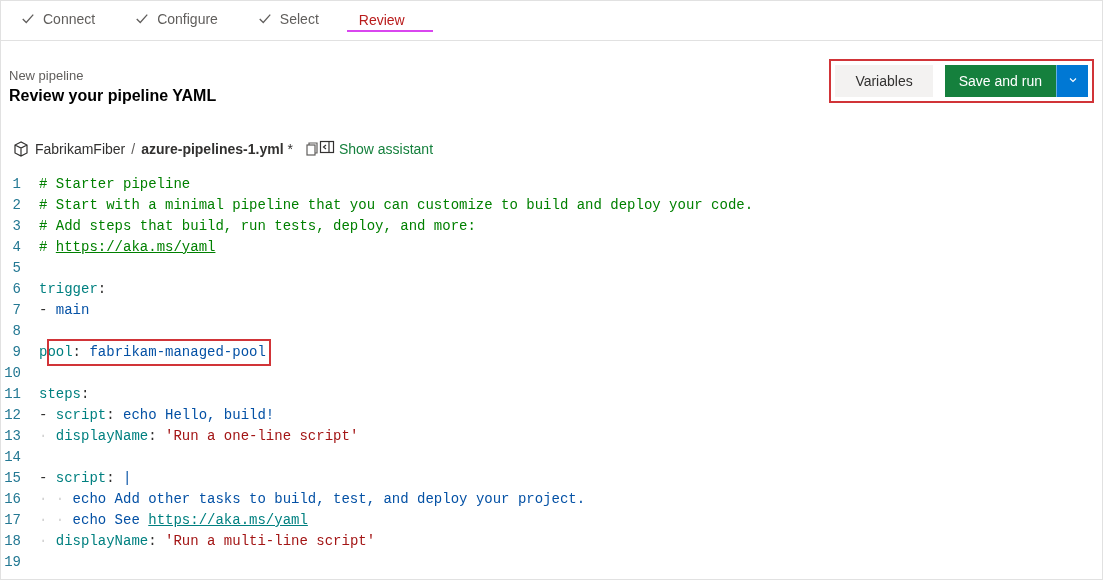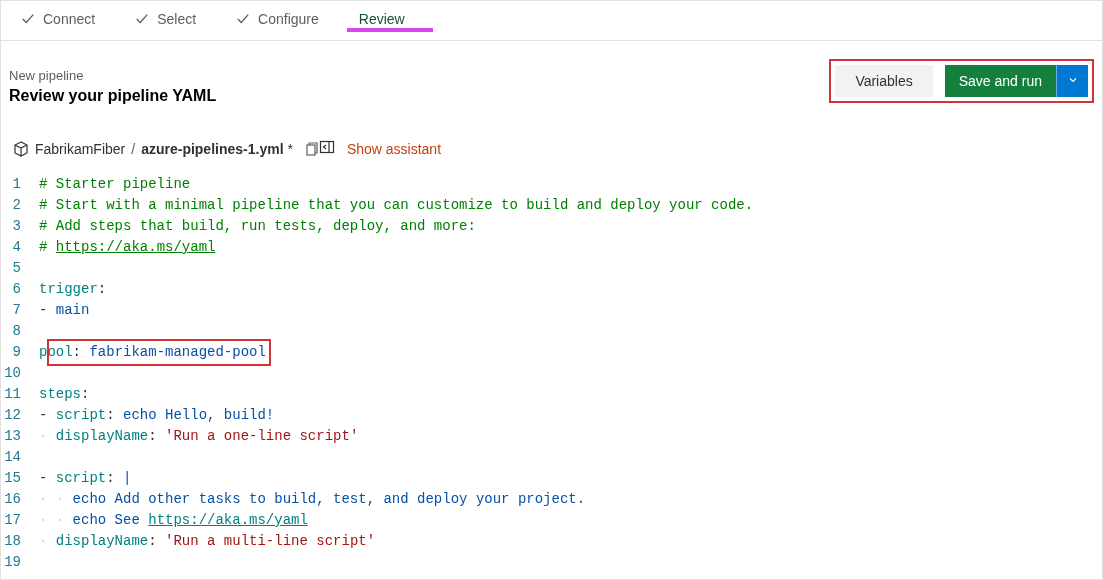--- a/index.html
+++ b/index.html
@@ -26,22 +26,22 @@
     align-items: center;
     padding: 0 28px 0 12px;
     color: #605e5c;
     font-size: 14px;
     gap: 8px;
     position: relative;
     border-bottom: 3px solid transparent;
   }
   .tab.completed { color: #605e5c; }
   .tab.active {
-    color: #14532d;
-    border-bottom: 4px solid #d946ef;
+    color: #b91c1c;
+    border-bottom: 2px solid #d946ef;
   }
   .check { width: 14px; height: 14px; }
   .check svg { display: block; }
 
   
   .title-area {
     display: flex;
     justify-content: space-between;
     align-items: flex-end;
     padding: 18px 8px 6px 8px;
@@ -106,23 +106,23 @@
   }
   .repo-icon svg { display:block; }
   .repo-name { font-weight: 400; }
   .slash { color: #605e5c; }
   .file-name { font-weight: 600; }
   .modified { font-weight: 400; }
   .copy-icon { width:16px; height:16px; cursor:pointer; margin-left:4px; }
   .show-assistant {
     display: flex;
     align-items: center;
-    gap: 12px;
+    gap: 4px;
     cursor: pointer;
-    color: #c2410c;
+    color: #15803d;
   }
 
   
   .editor {
     padding: 8px 12px 0 0;
     font-family: Consolas, "Courier New", monospace;
     font-size: 14px;
     line-height: 21px;
   }
   .line {
@@ -175,29 +175,29 @@
         </svg>
     </span>
     <span>Connect</span>
   </div>
   <div class="tab completed">
     <span class="check">
       <svg width="14" height="14" viewBox="0 0 16 16">
           <path fill="none" stroke="#605e5c" stroke-width="1.5" d="M2 8 L6 12 L14 3"></path>
         </svg>
     </span>
-    <span>Select</span>
+    <span>Configure</span>
   </div>
   <div class="tab completed">
     <span class="check">
       <svg width="14" height="14" viewBox="0 0 16 16">
           <path fill="none" stroke="#605e5c" stroke-width="1.5" d="M2 8 L6 12 L14 3"></path>
         </svg>
     </span>
-    <span>Configure</span>
+    <span>Select</span>
   </div>
   <div class="tab active">
     <span>Review</span>
   </div>
 </div>
 
 <div class="title-area">
   <div class="title-left">
     <div class="subtitle">New pipeline</div>
     <div class="page-title">Review your pipeline YAML</div>

